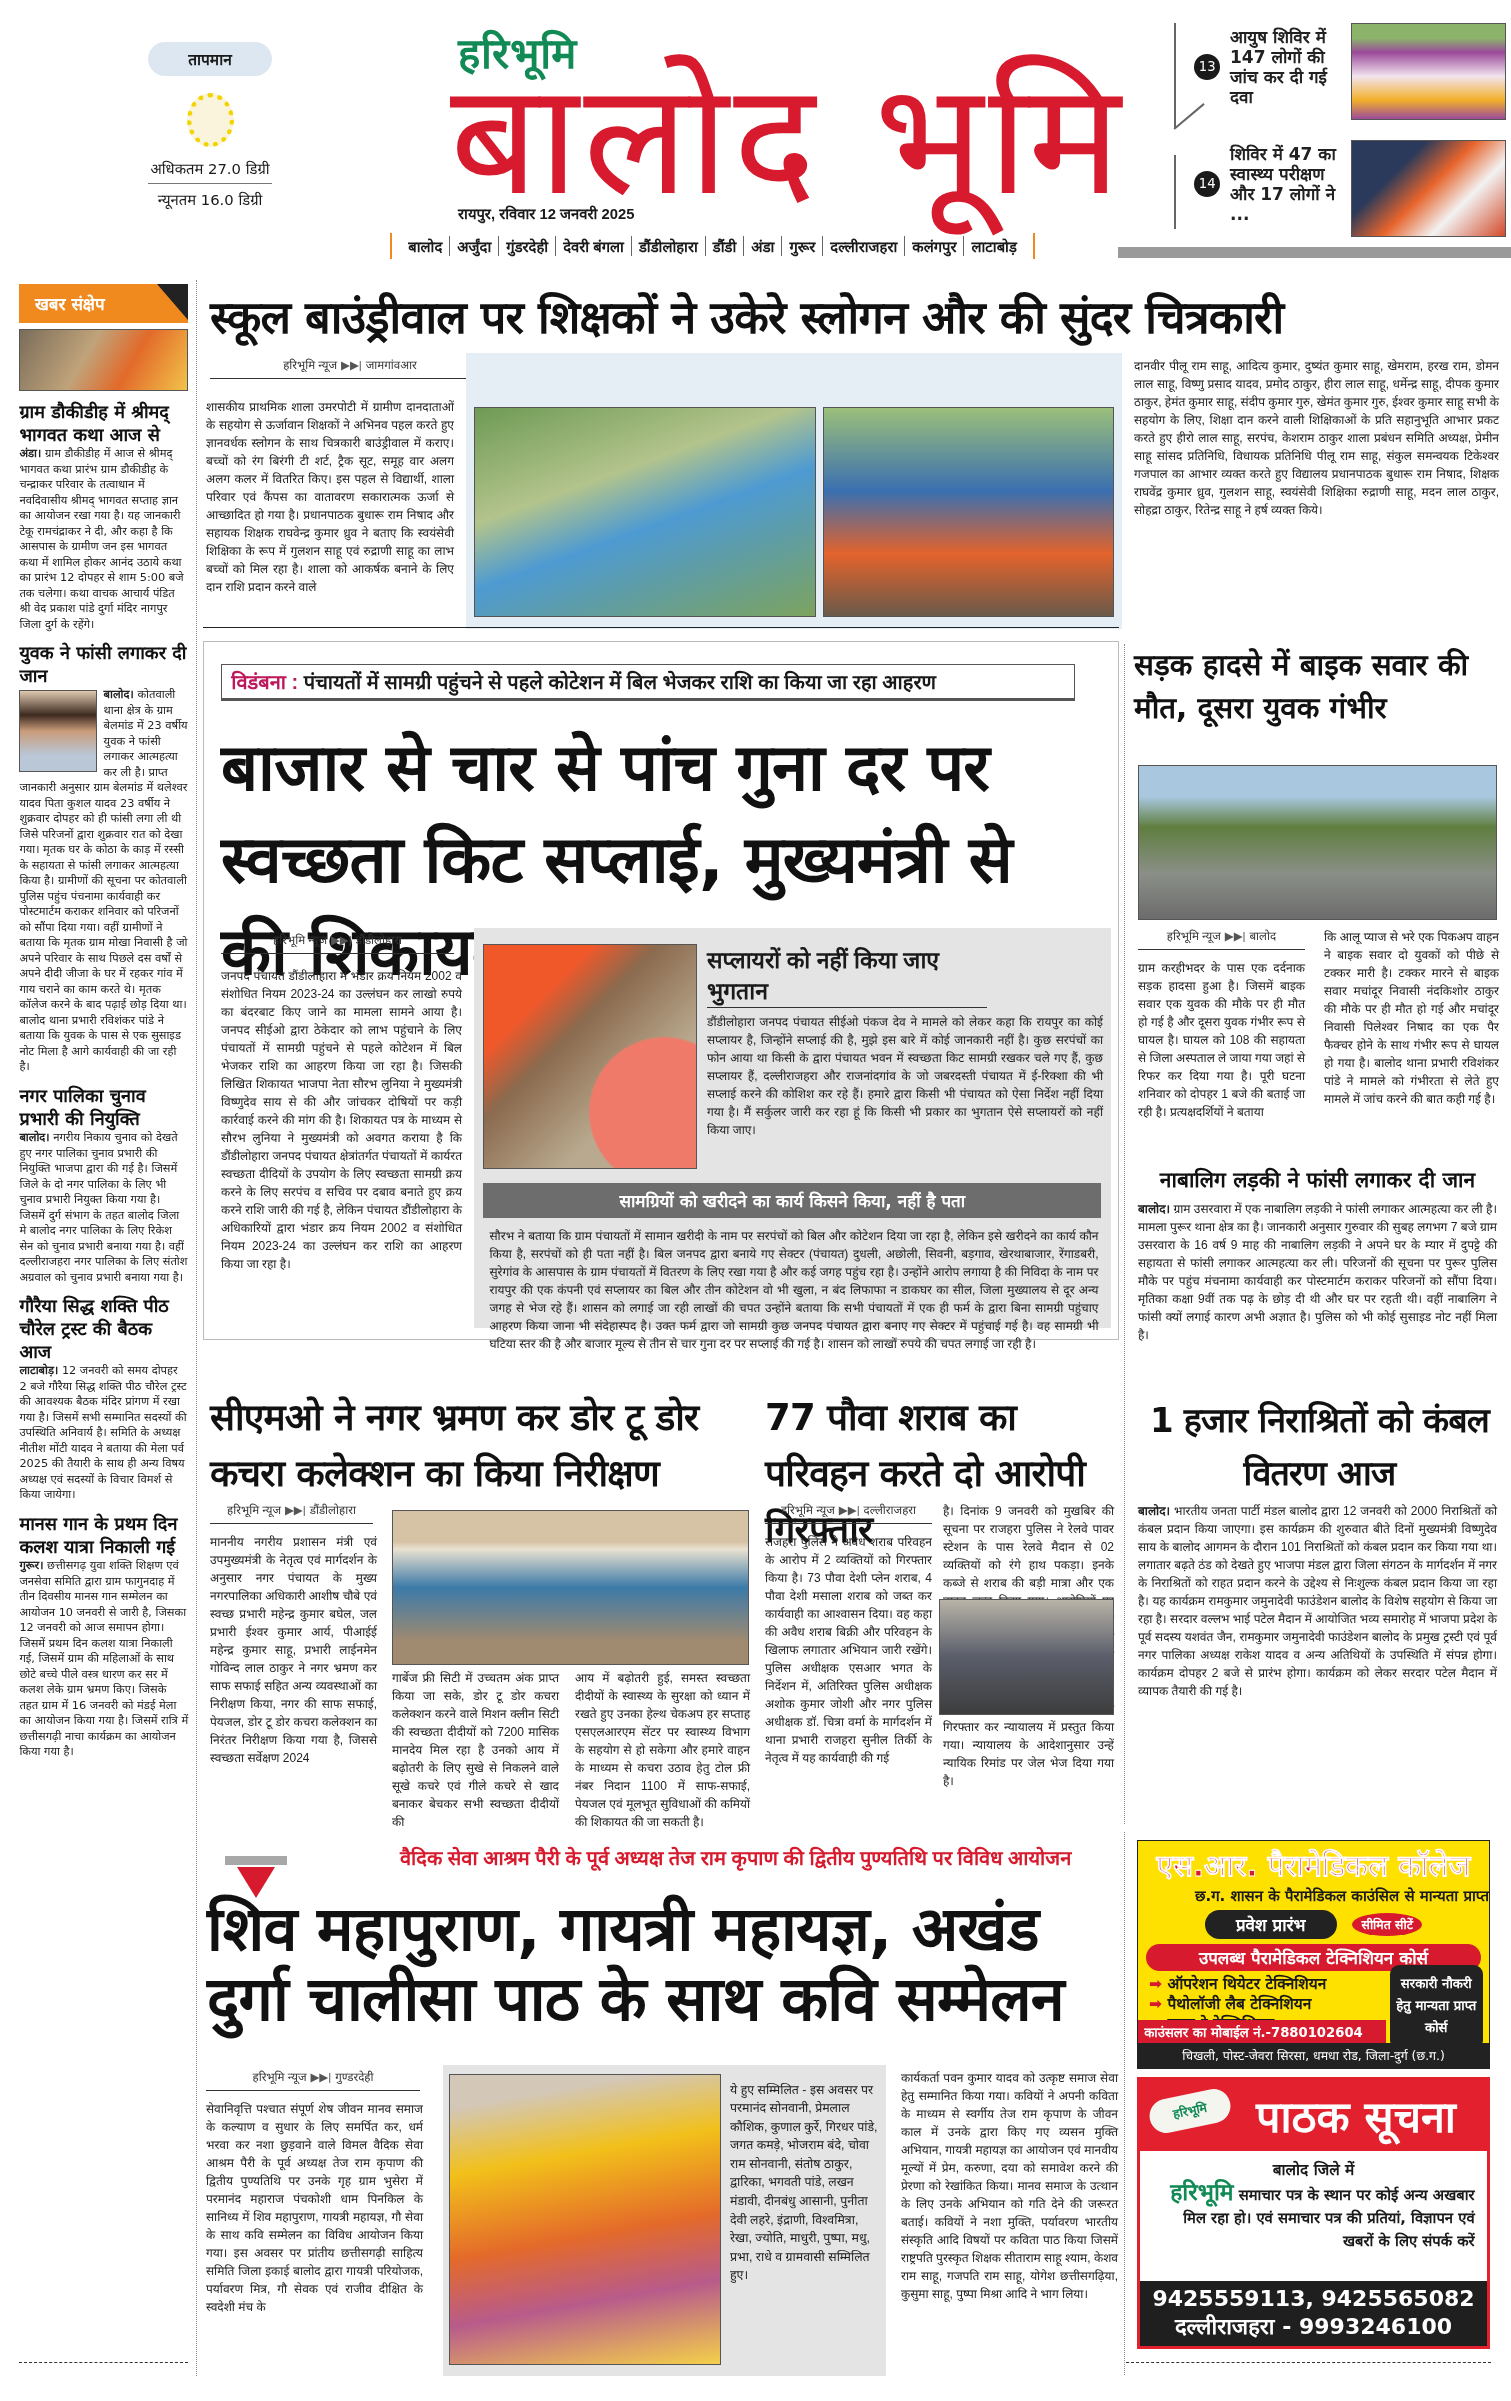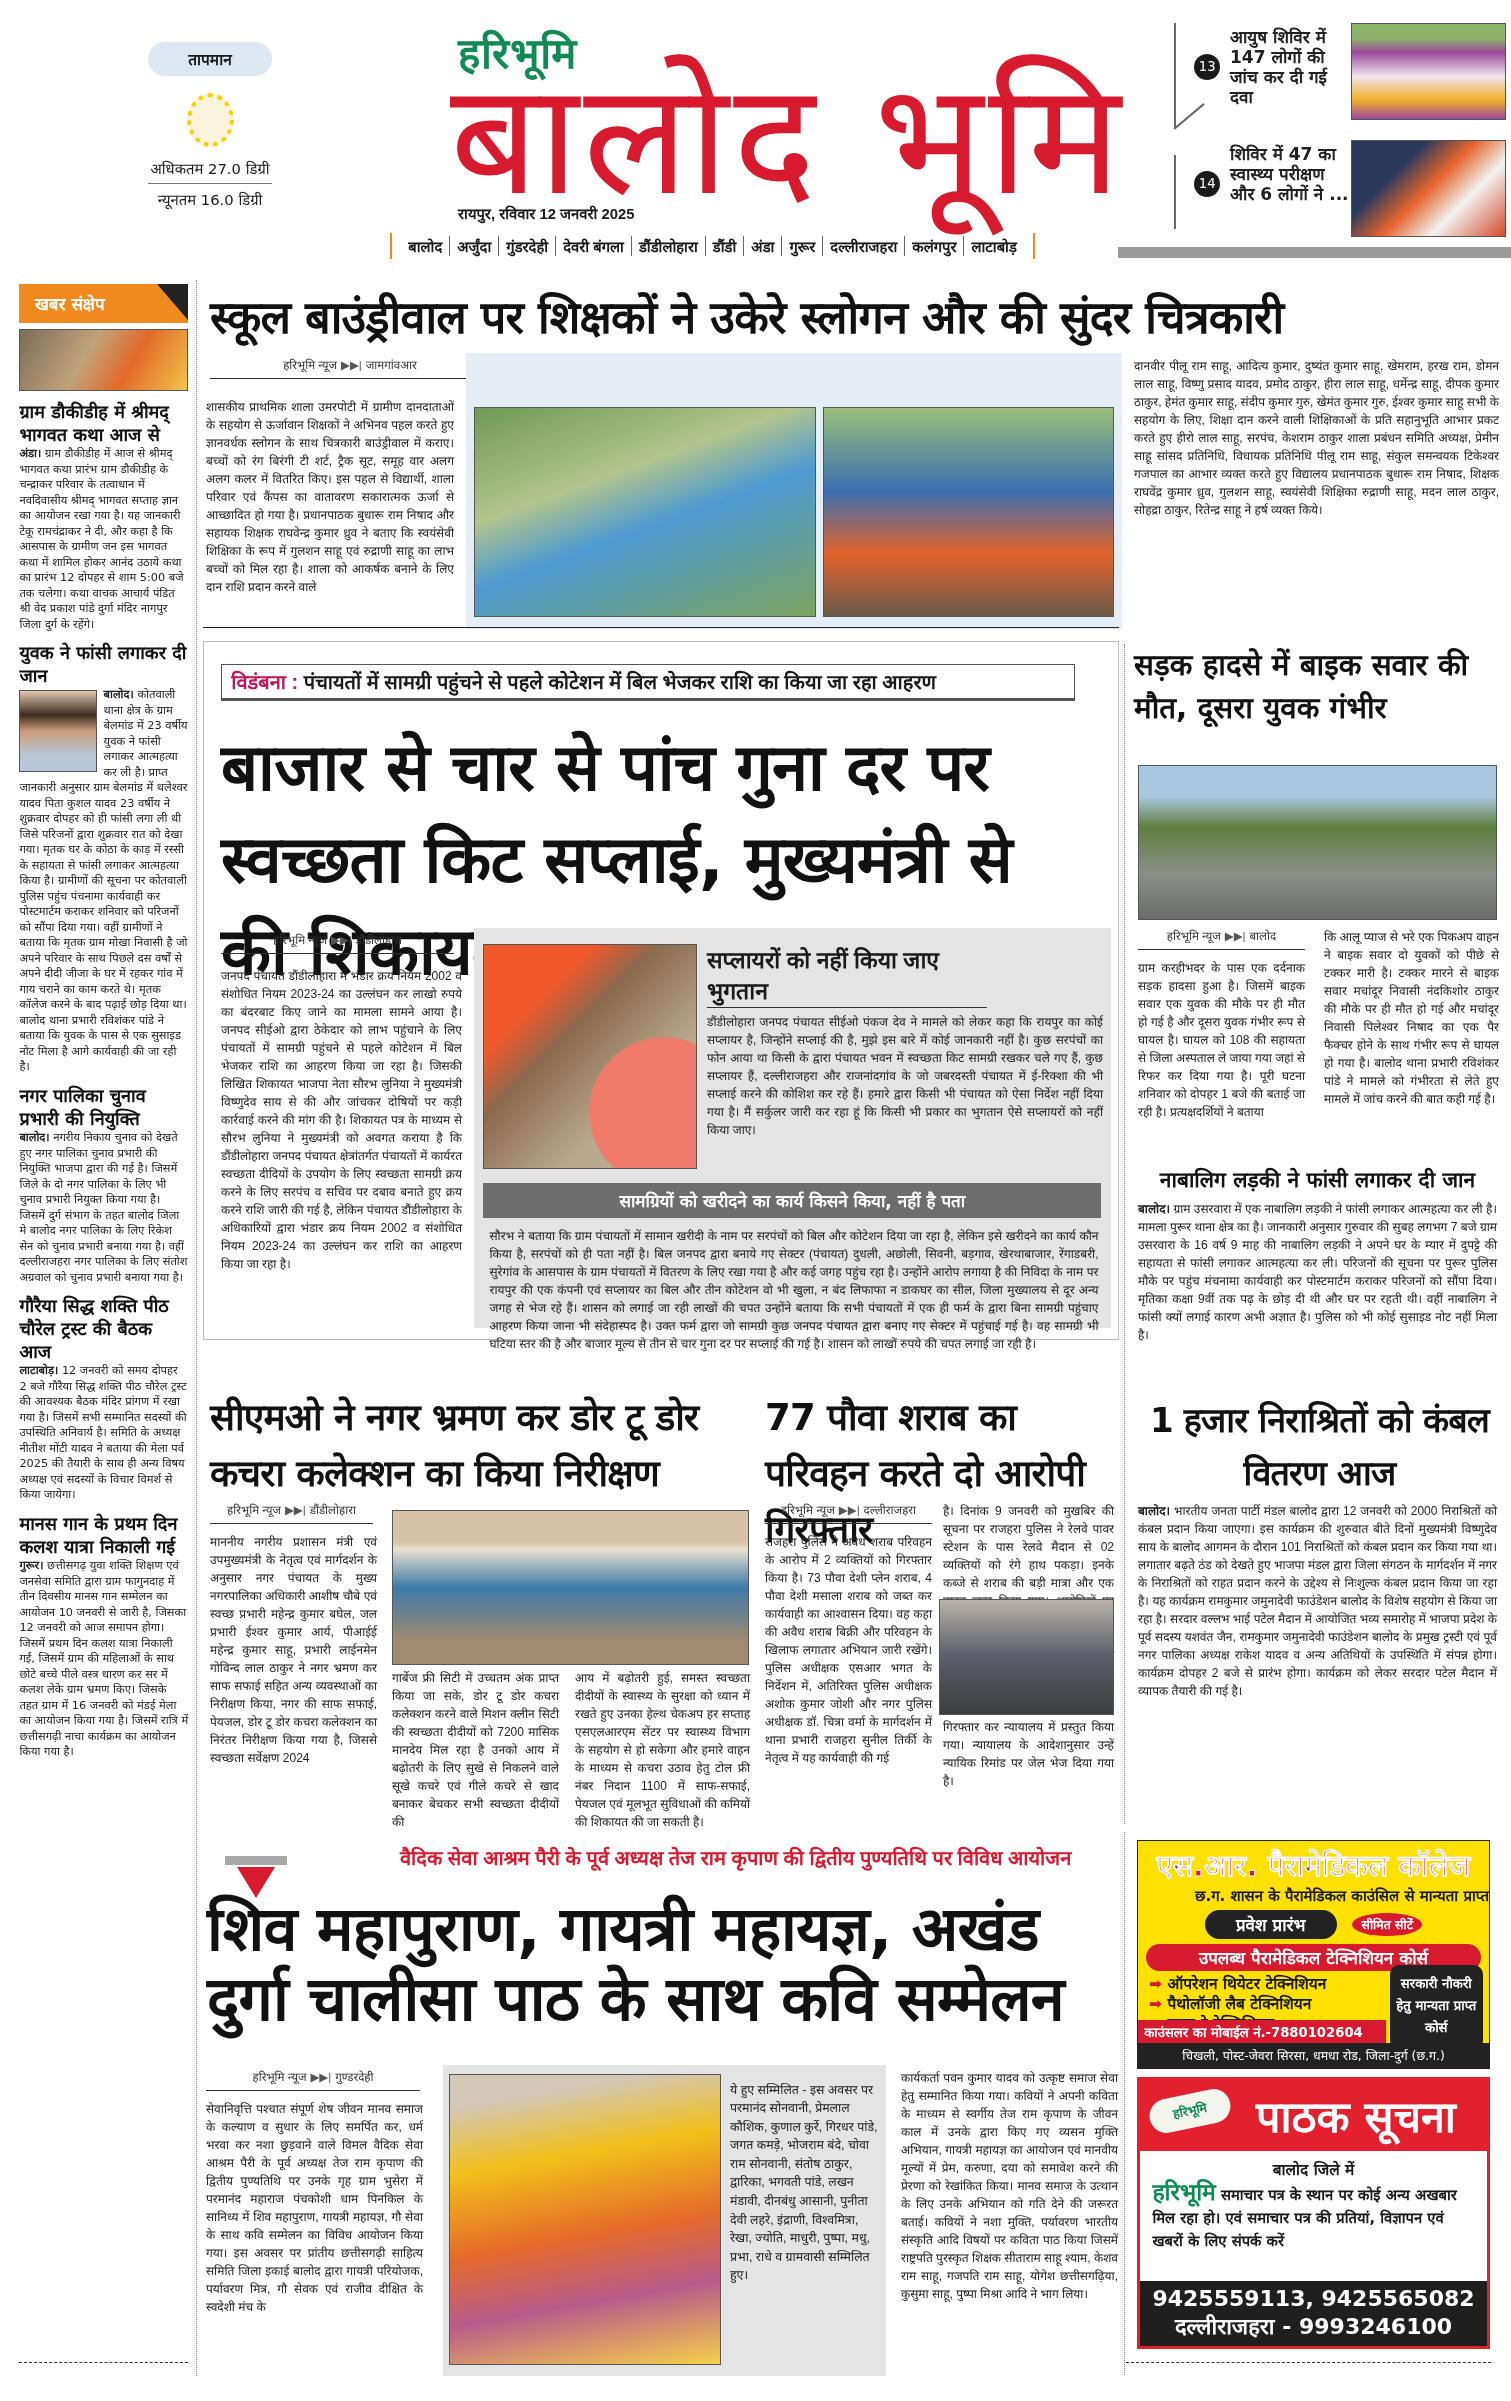--- a/index.html
+++ b/index.html
@@ -79,21 +79,21 @@
 <div class="abs" style="left:1174px;top:128px;width:39px;height:1.6px;background:#666;transform:rotate(-40deg);transform-origin:left"></div>
 <div class="abs" style="left:1174px;top:155px;width:1.6px;height:74px;background:#666"></div>
 <div id="teasers">
     <div class="abs" style="left: 1180px; top: 23px; width: 326px; height: 101px;">
       <div class="teaser-num abs" style="left:14px;top:31px">13</div>
   <div class="teaser-text abs" style="left:50px;top:3.9px;width:120px">आयुष शिविर में 147 लोगों की जांच कर दी गई दवा</div>
   <div class="photo abs" style="left:171px;top:0;width:155px;height:97px;background:linear-gradient(180deg,#8bb36a 0 15%,#9b4a9a 30%,#f2e4ef 55%,#f2b02a 80%,#9b4a9a)"></div>
     </div>
     <div class="abs" style="left: 1180px; top: 140px; width: 326px; height: 101px;">
       <div class="teaser-num abs" style="left:14px;top:31px">14</div>
-  <div class="teaser-text abs" style="left:50px;top:3.9px;width:120px">शिविर में 47 का स्वास्थ्य परीक्षण और 6 लोगों ने ...</div>
+  <div class="teaser-text abs" style="left:50px;top:3.9px;width:120px">शिविर में 47 का स्वास्थ्य परीक्षण और 17 लोगों ने ...</div>
   <div class="photo abs" style="left:171px;top:0;width:155px;height:97px;background:linear-gradient(135deg,#2b3a5a 0 30%,#e7642c 50%,#f2f2f2 70%,#d34a2a)"></div>
     </div>
   </div>
 
 <div class="abs" style="left:19.4px;top:284px;width:169px">
   <div class="khabar">खबर संक्षेप</div>
   <div class="photo" style="height:62px;margin-top:6.2px;background:linear-gradient(120deg,#7b6d5a,#c0a37a 40%,#e26a2a 65%,#f2c34a)"></div>
   <div id="brief-items">
       <div style="margin-top: 9.3px;">
         <div class="hd-small" style="font-size:18px;line-height:23px">ग्राम डौकीडीह में श्रीमद् भागवत कथा आज से</div>
@@ -219,21 +219,21 @@
   <div style="position:absolute;left:0;top:179px;width:248px;background:#d71a2d;color:#fff;font-weight:bold;font-size:13.2px;padding:3.1px 6.2px">काउंसलर का मोबाईल नं.-7880102604</div>
   <div style="position:absolute;left:0;bottom:0;width:100%;background:#222;color:#fff;font-size:12.4px;padding:3.9px 6.2px;text-align:center">चिखली, पोस्ट-जेवरा सिरसा, धमधा रोड, जिला-दुर्ग (छ.ग.)</div>
 </div>
 
 <div class="abs ad2" style="left:1137px;top:2077px;width:353px;height:272px">
   <div class="head" style="position:relative">
     <span style="position:absolute;left:9.3px;top:14px;width:82px;height:34px;background:#f5f5f0;border-radius:17px;transform:rotate(-12deg);color:#118a55;font-size:12.4px;line-height:34px">हरिभूमि</span>
     <span style="margin-left:85px">पाठक सूचना</span>
   </div>
   <div style="text-align:center;font-weight:bold;font-size:15.5px;margin-top:6.2px">बालोद जिले में</div>
-  <div style="padding:1.6px 12.4px;font-weight:bold;font-size:14.8px;text-align:left;line-height:23px">
+  <div style="padding:1.6px 12.4px;font-weight:bold;font-size:14.8px;text-align:right;line-height:23px">
     <span style="color:#118a55;font-size:23px;font-weight:bold">हरिभूमि</span>
     <span>समाचार पत्र के स्थान पर कोई अन्य अखबार मिल रहा हो। एवं समाचार पत्र की प्रतियां, विज्ञापन एवं खबरों के लिए संपर्क करें</span>
   </div>
   <div class="phones" style="position:absolute;left:0;bottom:0;width:100%">
     <div>9425559113, 9425565082</div>
     <div>दल्लीराजहरा - 9993246100</div>
   </div>
 </div>
 
 <div class="dash" style="left:19.4px;top:2362px;width:169px"></div>

